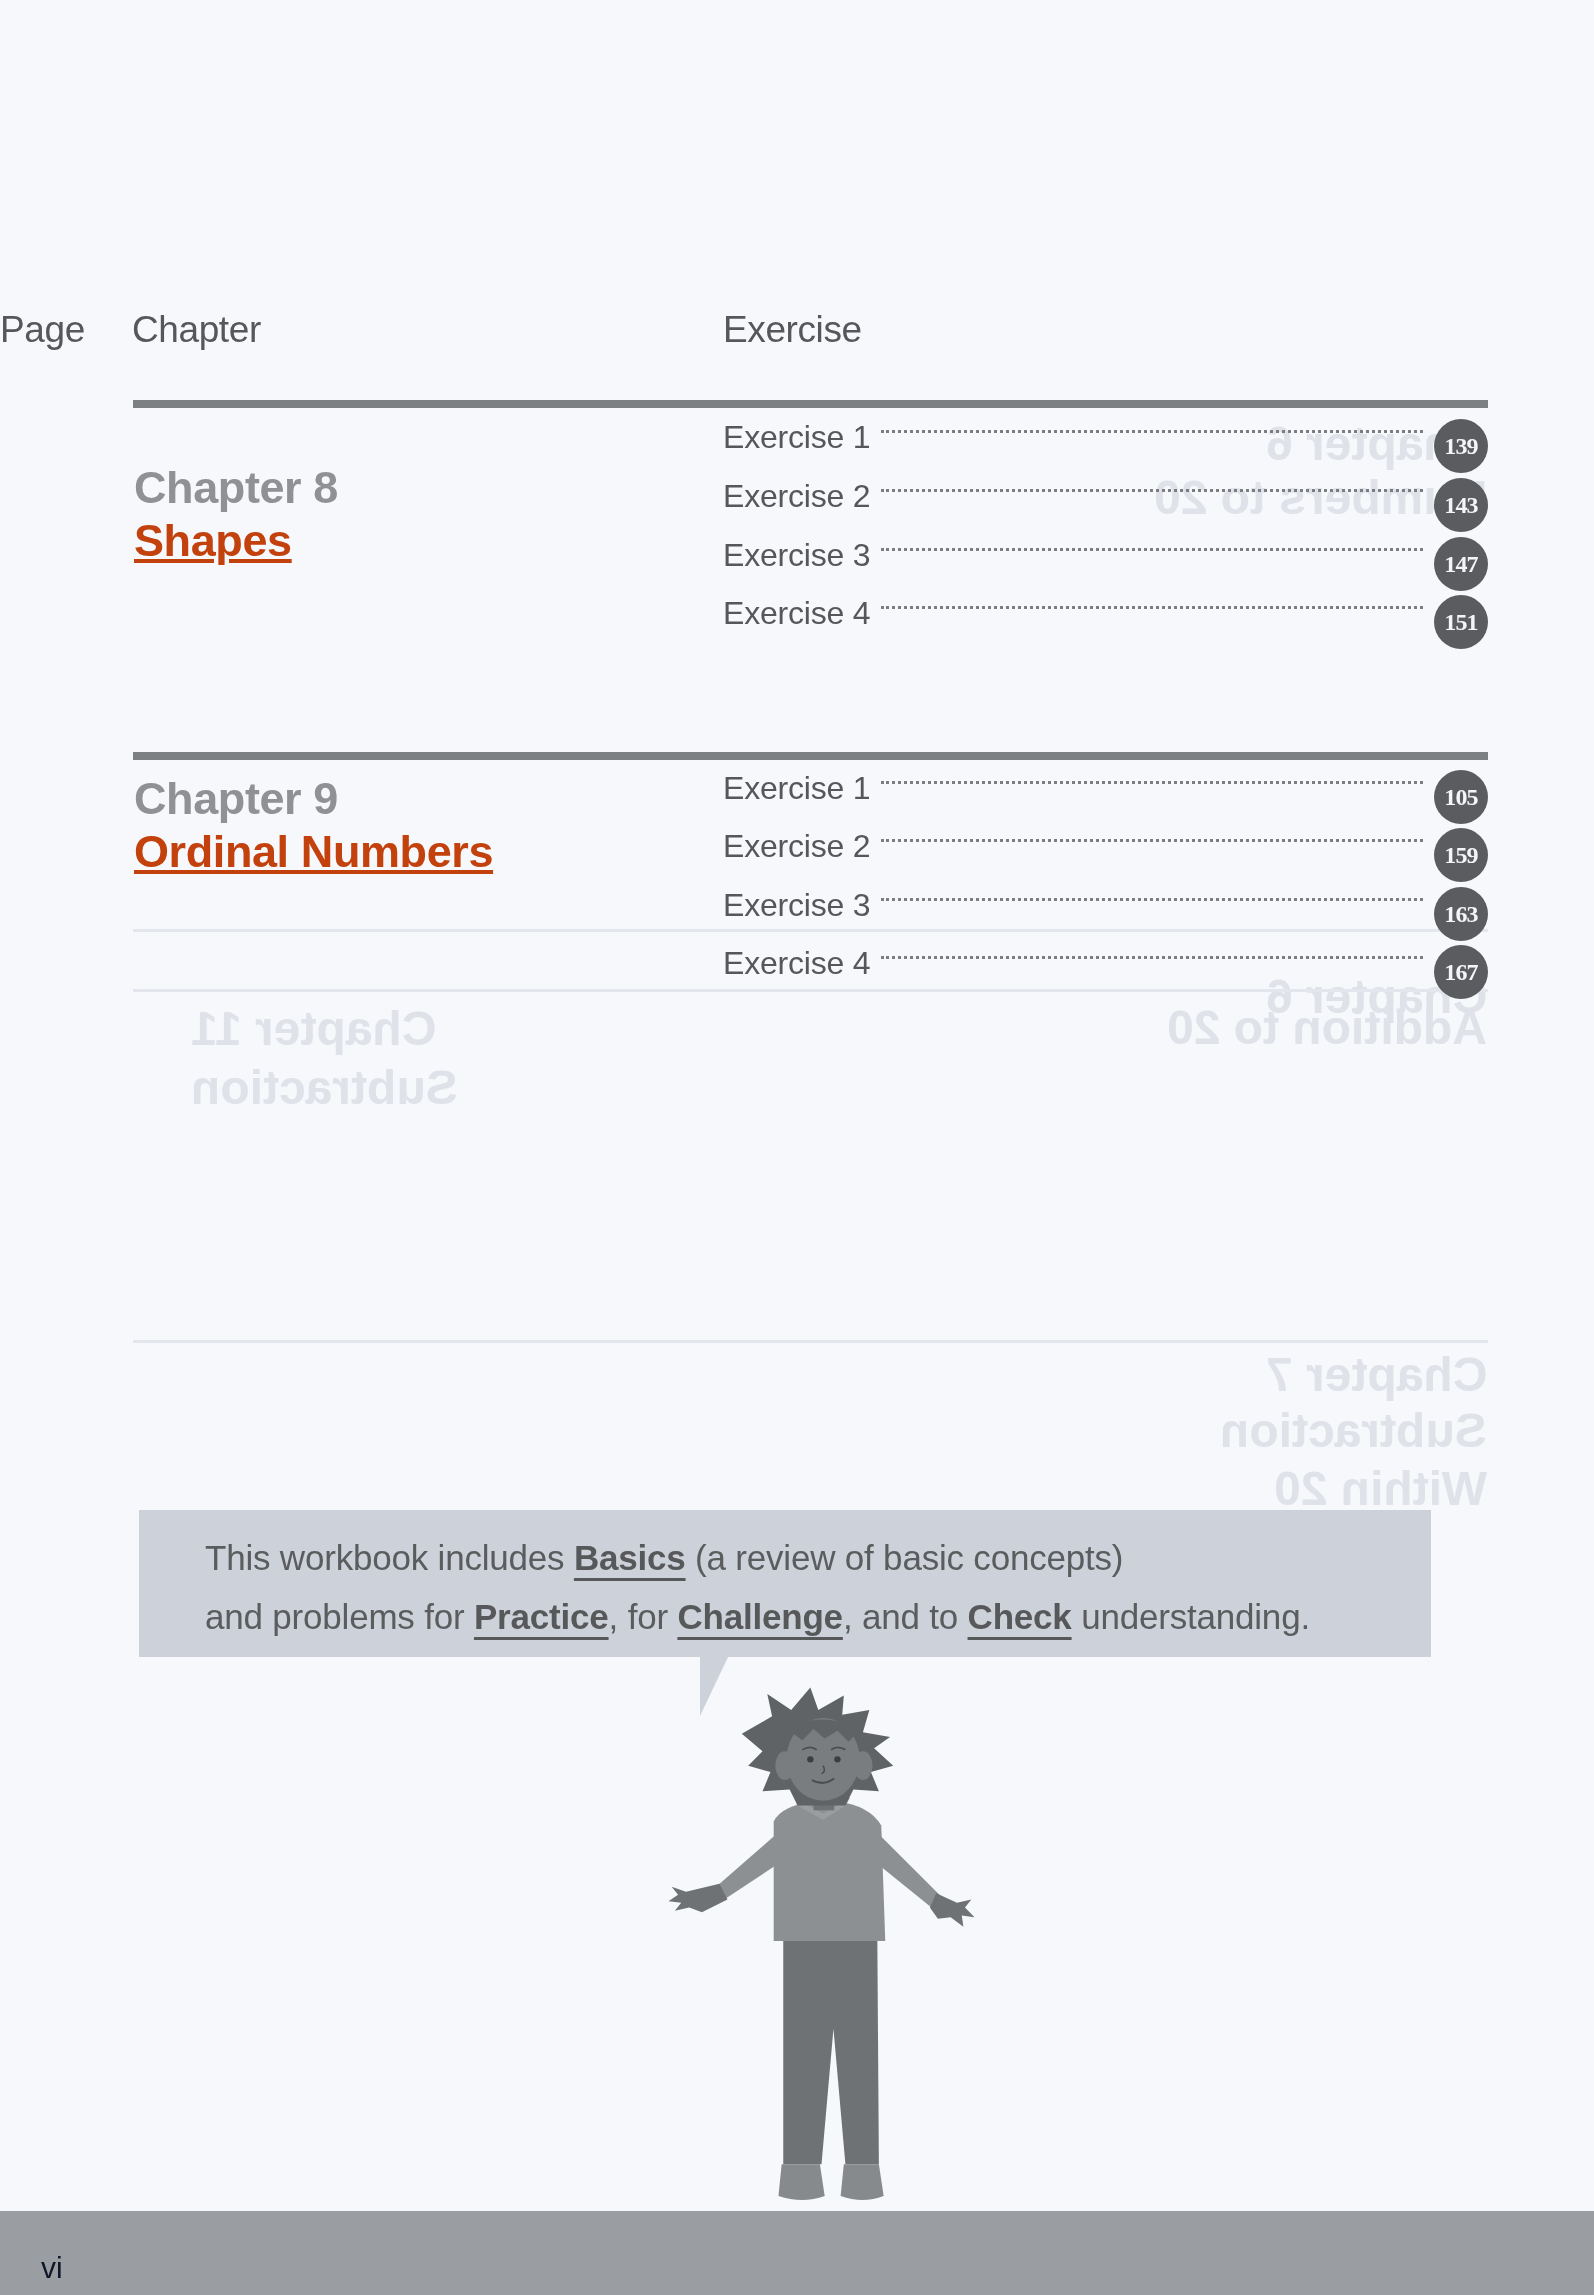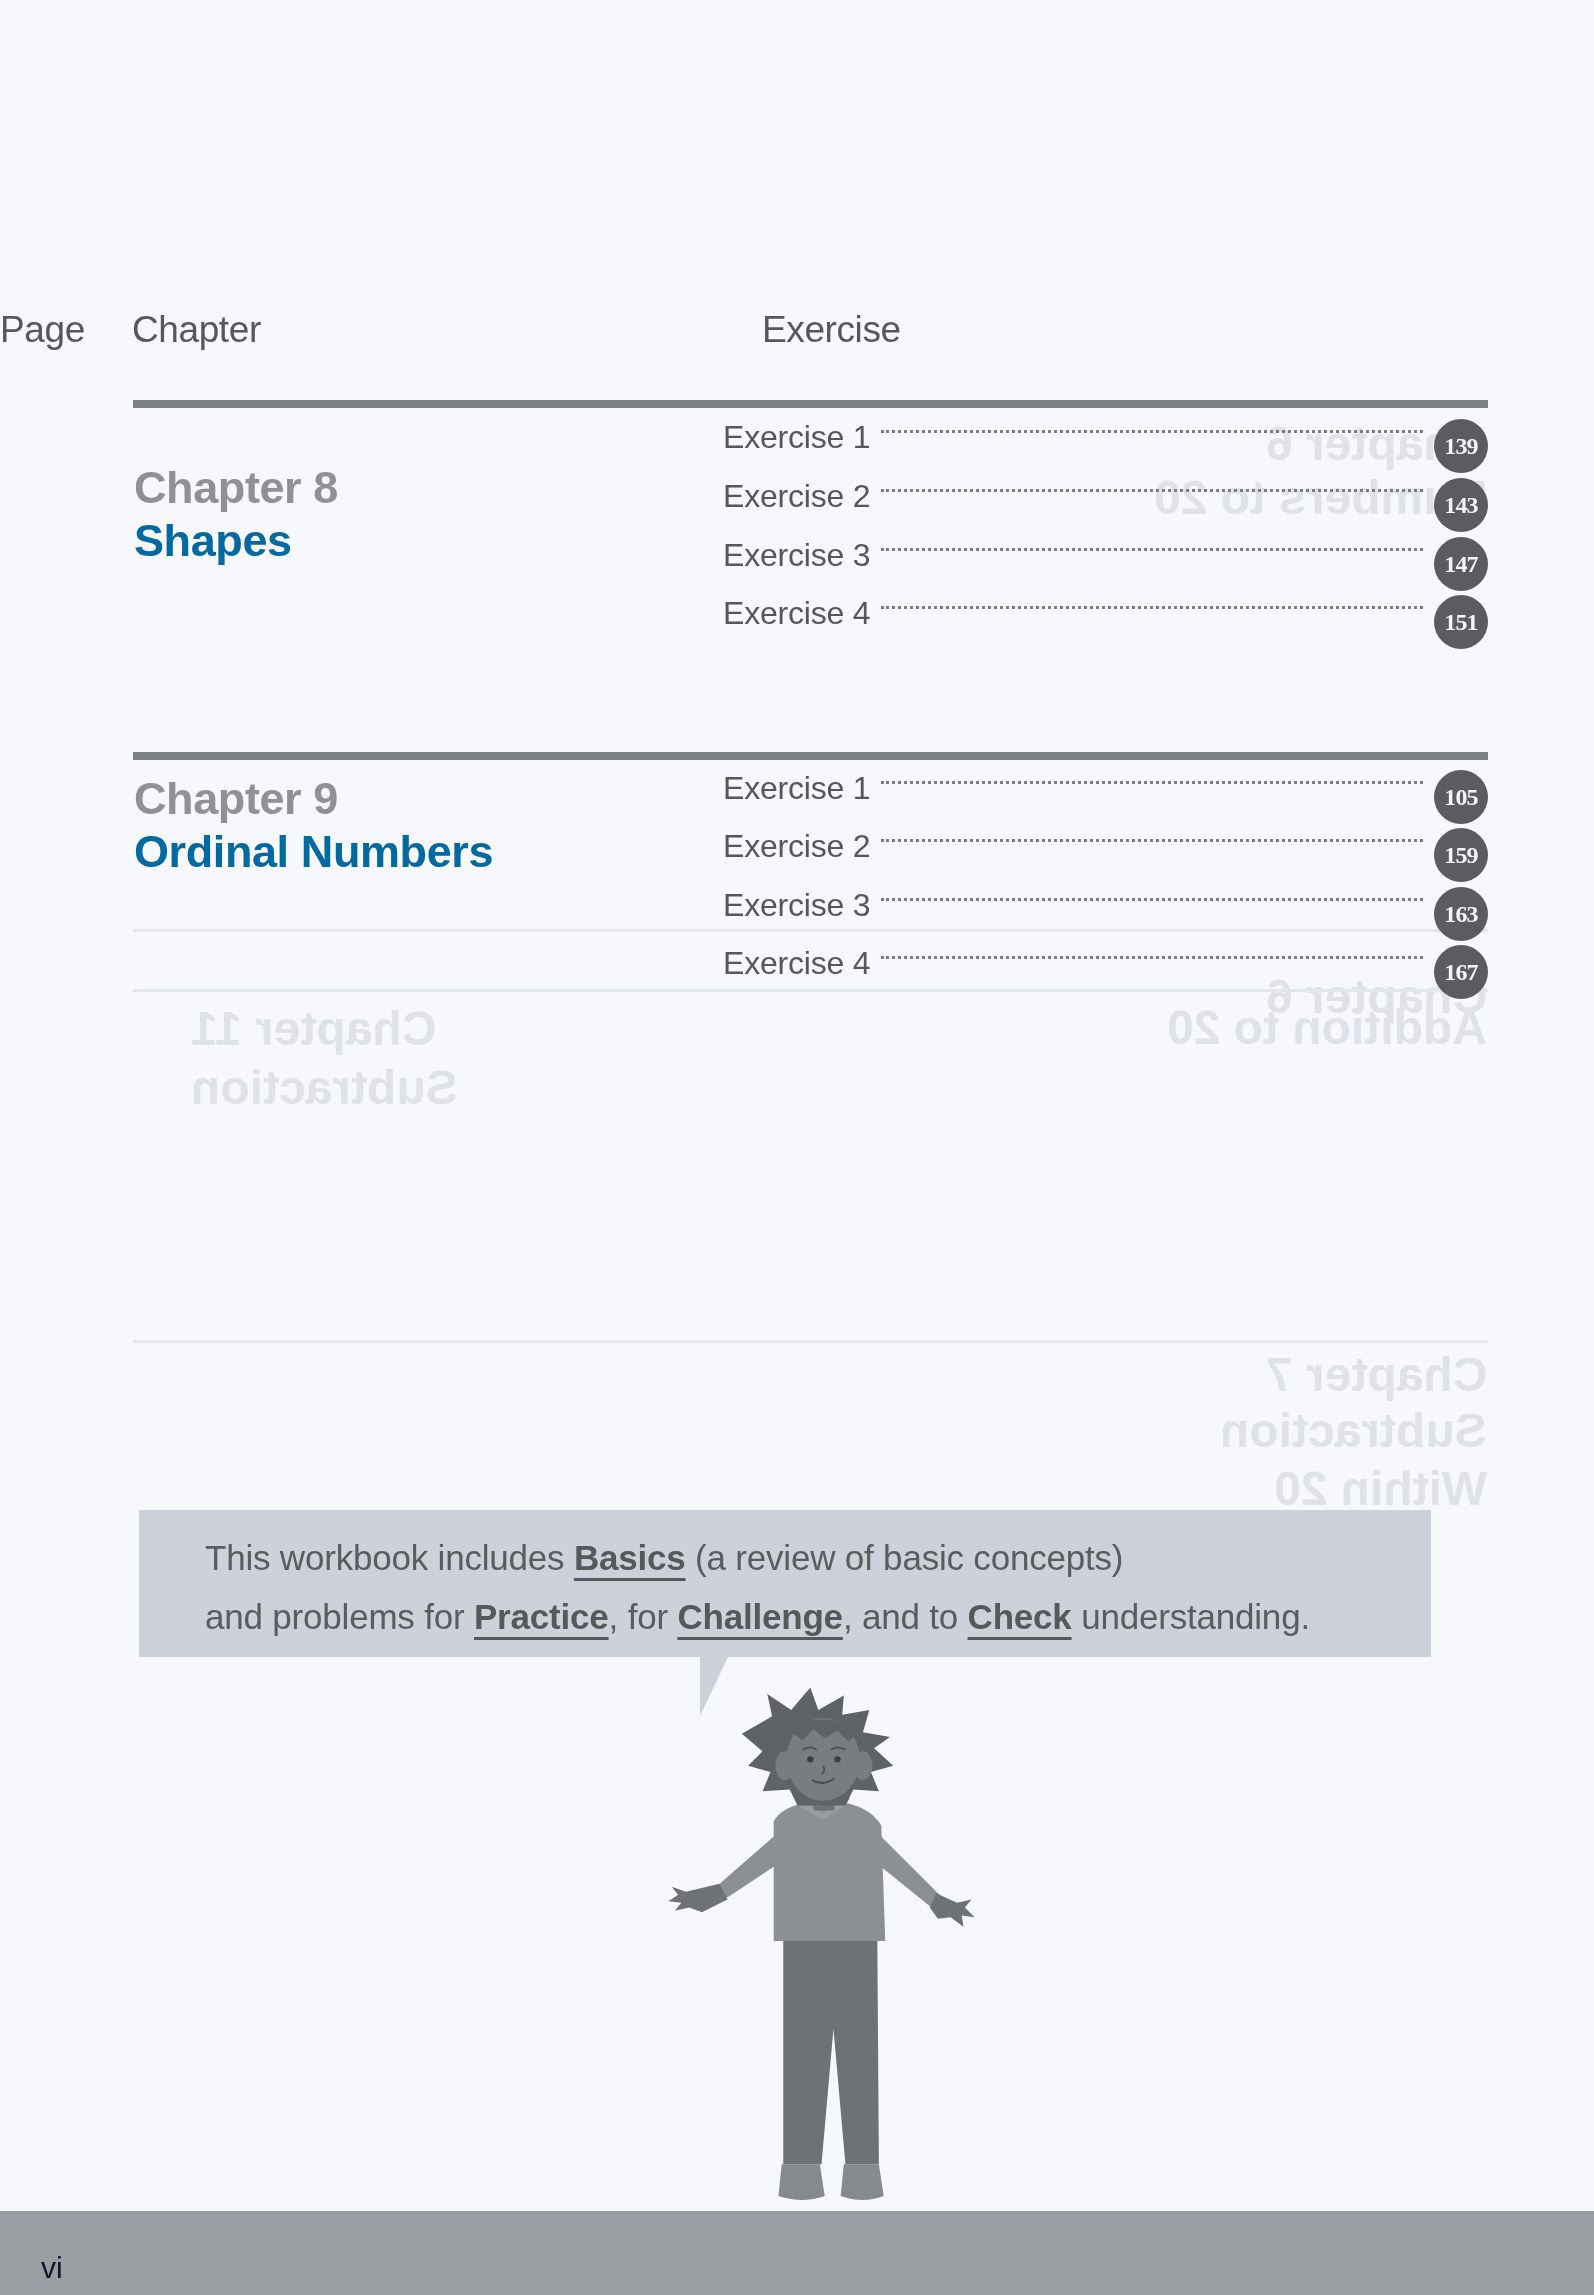--- a/index.html
+++ b/index.html
@@ -39,40 +39,40 @@
 
     
     .col-head {
       position: absolute;
       top: 309px;
       font-size: 37px;
       color: #555759;
       letter-spacing: -0.4px;
     }
     .col-head.chapter { left: 132px; }
-    .col-head.exercise { left: 762px; }
+    .col-head.exercise { left: 723px; }
     .col-head.page { right: 108px; }
 
     .rule {
       position: absolute;
       left: 133px;
       width: 1355px;
       height: 8px;
       background: #7d8083;
     }
     .chapter-title {
       position: absolute;
       left: 134px;
       font-weight: bold;
       font-size: 45px;
       line-height: 53px;
       letter-spacing: -0.4px;
     }
     .chapter-title .num { color: #8f9194; display: block; }
-    .chapter-title .name { color: #0369a1; display: block; }
+    .chapter-title .name { color: #c2410c; display: block; text-decoration: underline; }
 
     .ex-row {
       position: absolute;
       left: 723px;
       width: 765px;
       height: 59px;
       display: flex;
       align-items: flex-start;
     }
     .ex-label {

